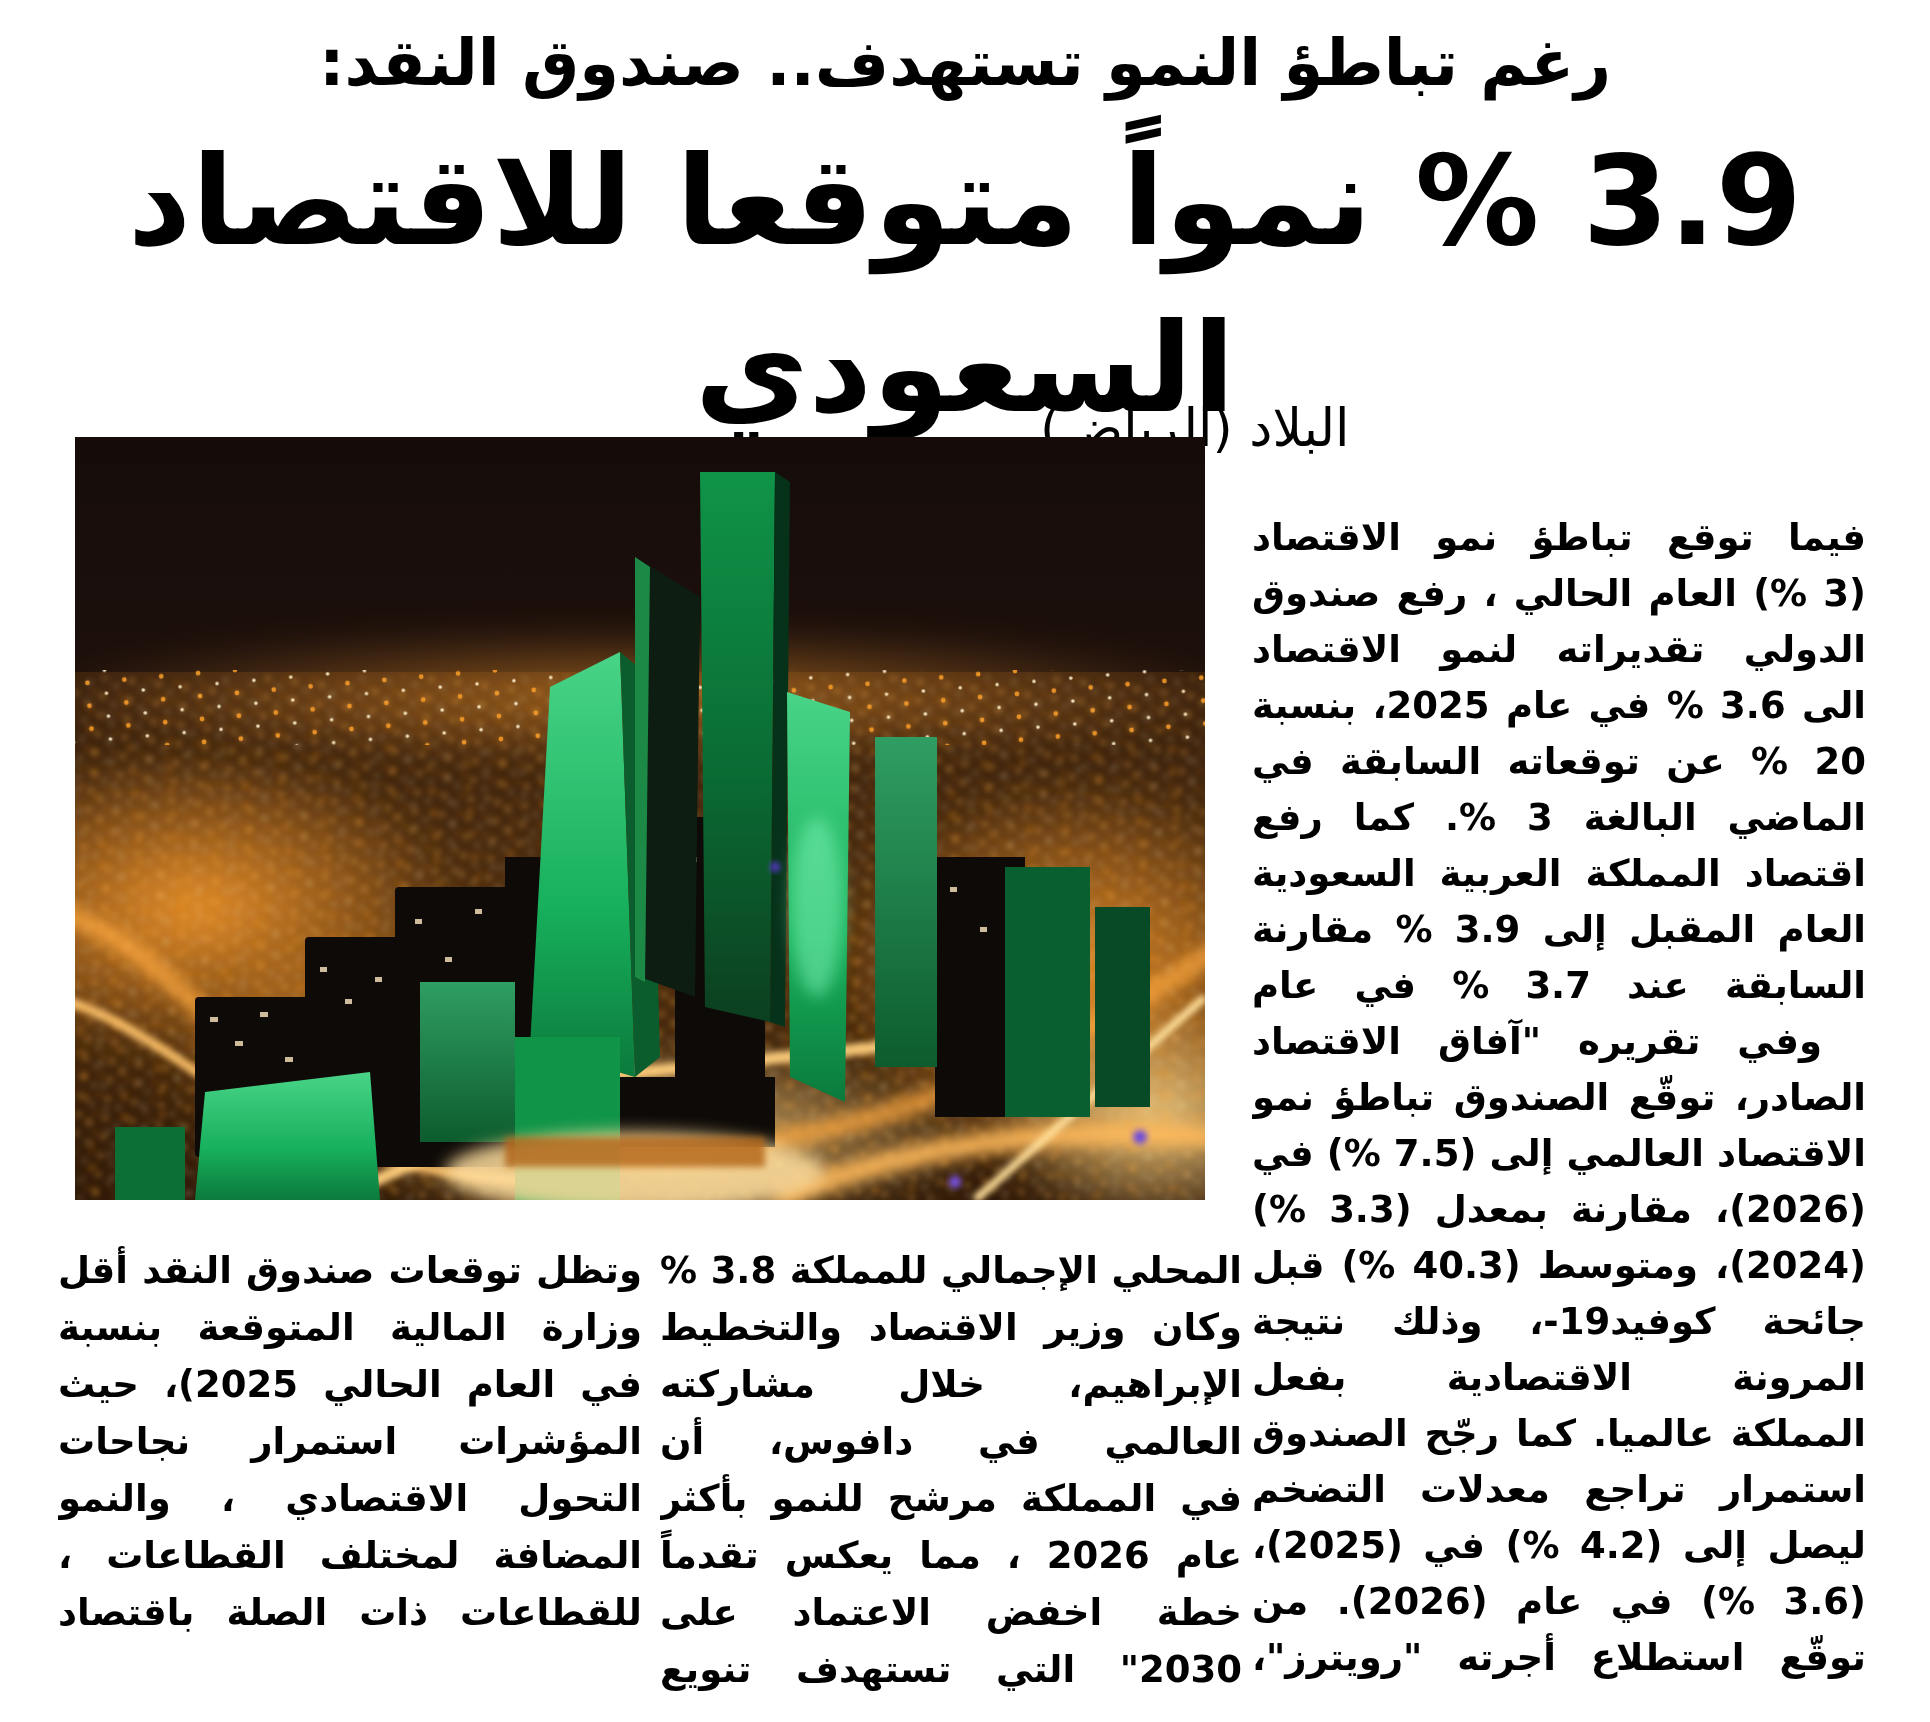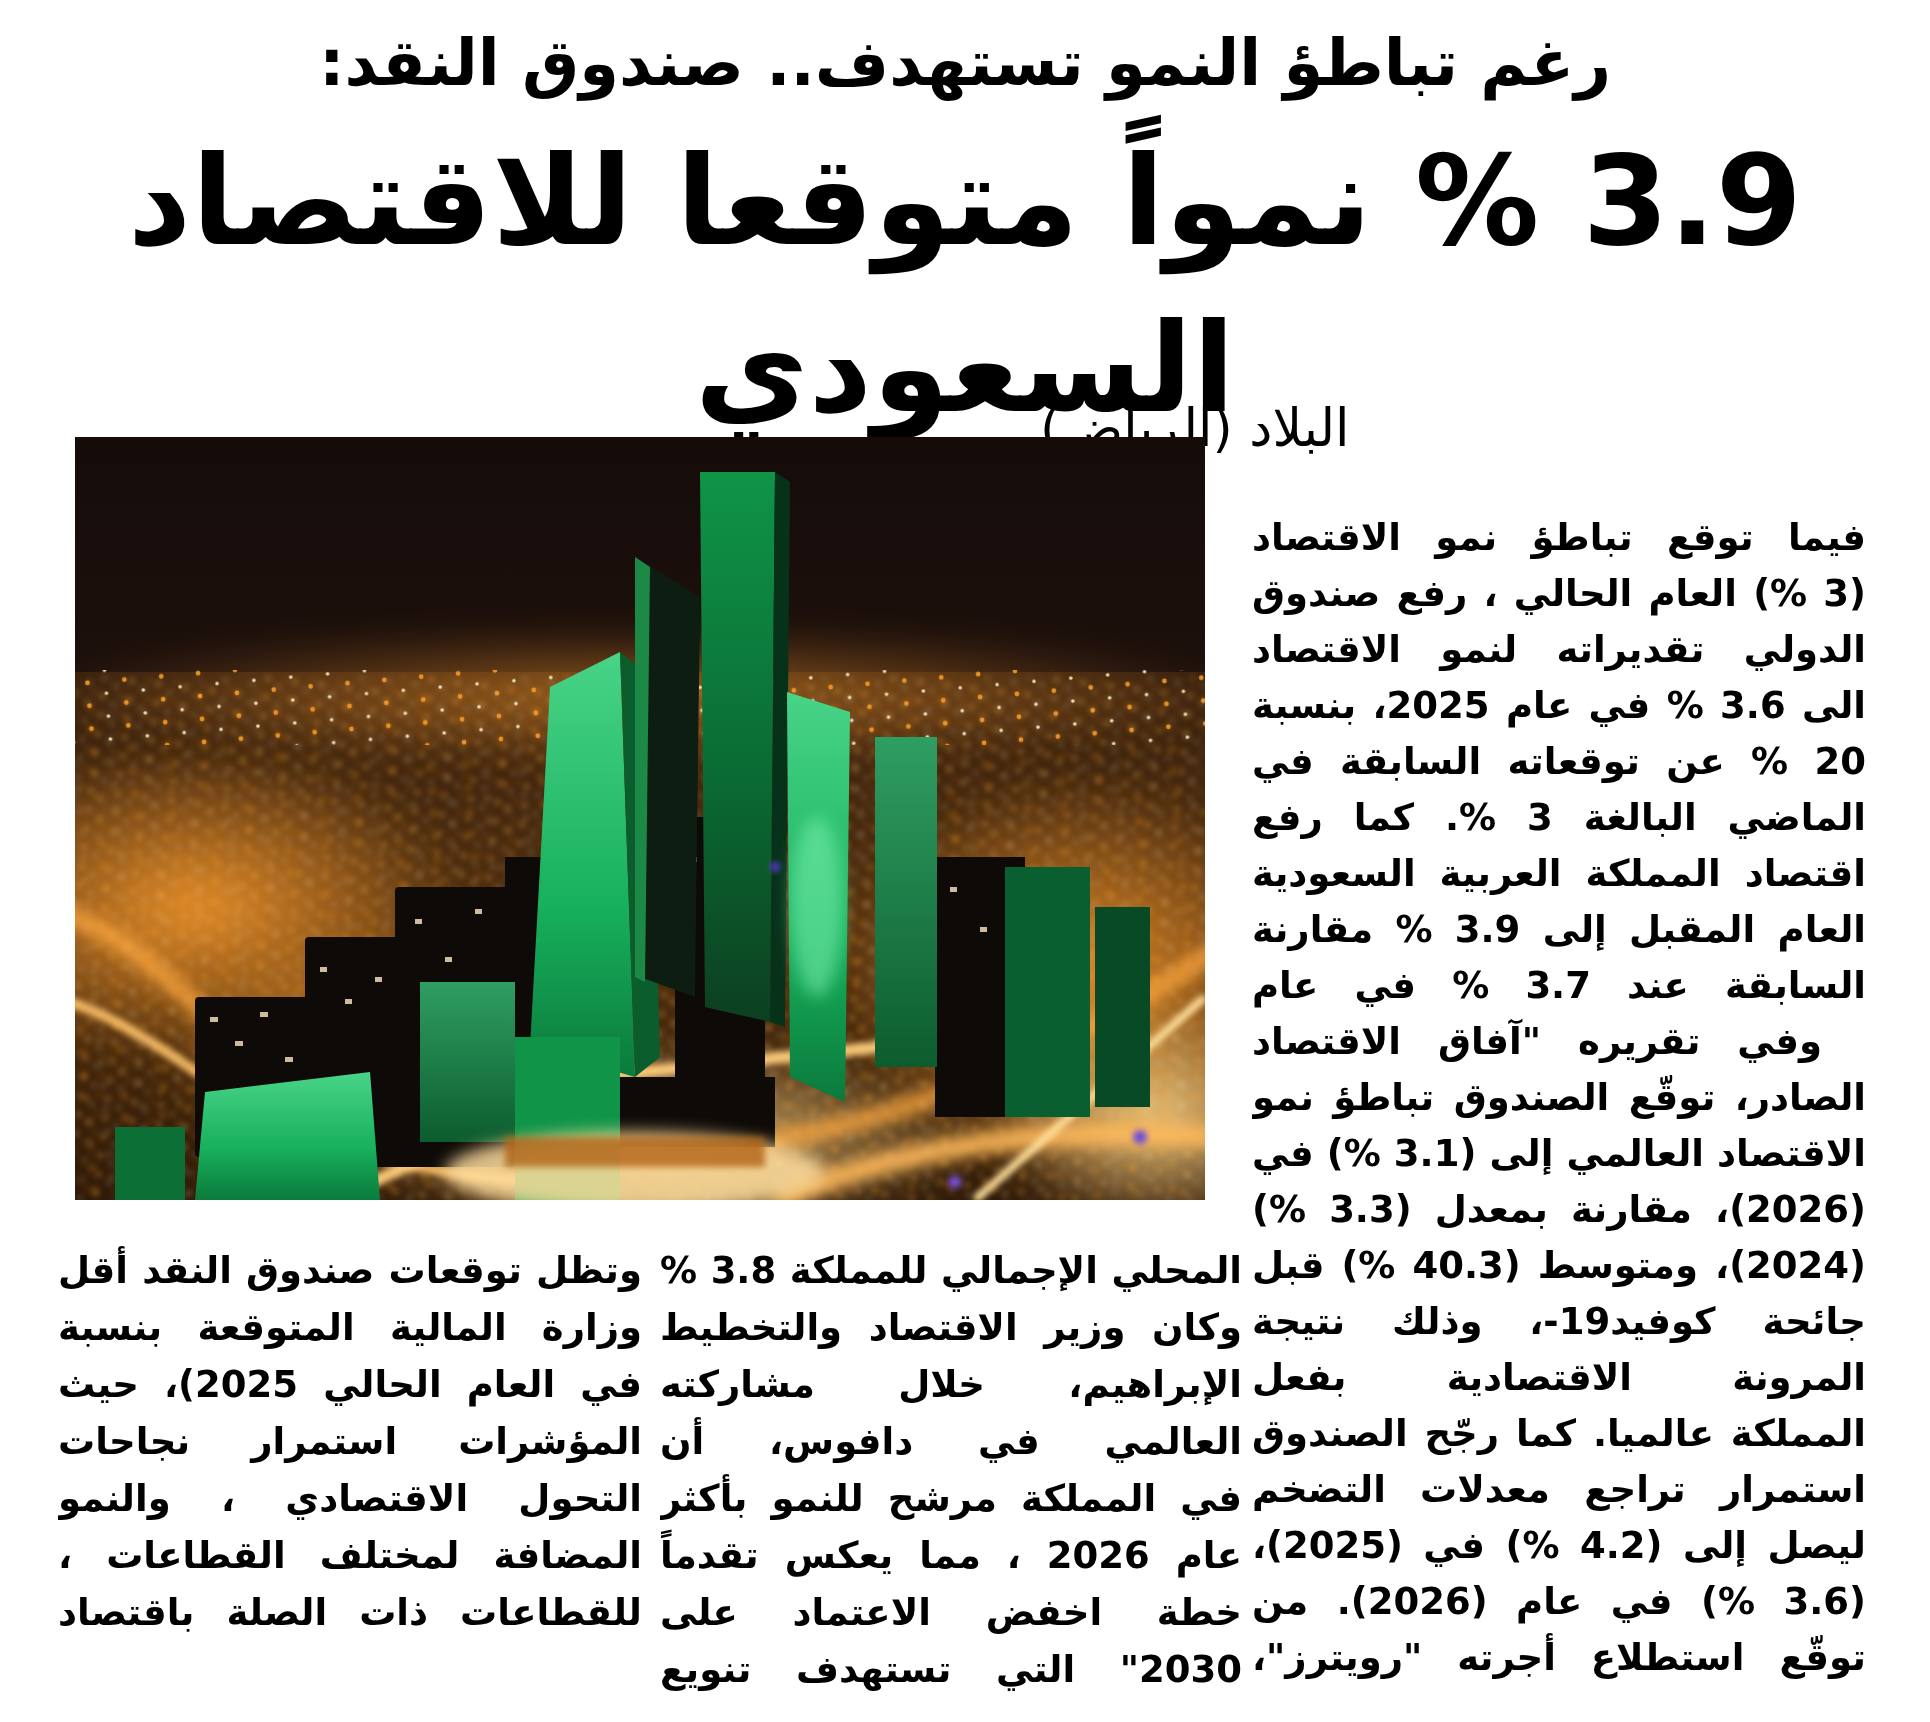--- a/index.html
+++ b/index.html
@@ -197,21 +197,21 @@
   <div class="ln">(3 %) العام الحالي ، رفع صندوق النقد</div>
   <div class="ln">الدولي تقديراته لنمو الاقتصاد السعودي</div>
   <div class="ln">الى 3.6 % في عام 2025، بنسبة نمو</div>
   <div class="ln">20 % عن توقعاته السابقة في أبريل</div>
   <div class="ln">الماضي البالغة 3 %. كما رفع توقعاته لنمو</div>
   <div class="ln">اقتصاد المملكة العربية السعودية خلال</div>
   <div class="ln">العام المقبل إلى 3.9 % مقارنة بتوقعاته</div>
   <div class="ln end">السابقة عند 3.7 % في عام 2026.</div>
   <div class="ln indent">وفي تقريره "آفاق الاقتصاد العالمي"</div>
   <div class="ln">الصادر، توقّع الصندوق تباطؤ نمو</div>
-  <div class="ln">الاقتصاد العالمي إلى (3.1 %) في</div>
+  <div class="ln">الاقتصاد العالمي إلى (7.5 %) في</div>
   <div class="ln">(2026)، مقارنة بمعدل (3.3 %) في</div>
   <div class="ln">(2024)، ومتوسط (40.3 %) قبل</div>
   <div class="ln">جائحة كوفيد19-، وذلك نتيجة تراجع</div>
   <div class="ln">المرونة الاقتصادية بفعل التشوهات</div>
   <div class="ln">المملكة عالميا. كما رجّح الصندوق</div>
   <div class="ln">استمرار تراجع معدلات التضخم عالميًا،</div>
   <div class="ln">ليصل إلى (4.2 %) في (2025)، ثم إلى</div>
   <div class="ln">(3.6 %) في عام (2026). من جهة ثانية</div>
   <div class="ln">توقّع استطلاع أجرته "رويترز"، نمو الناتج</div>
 </div>

